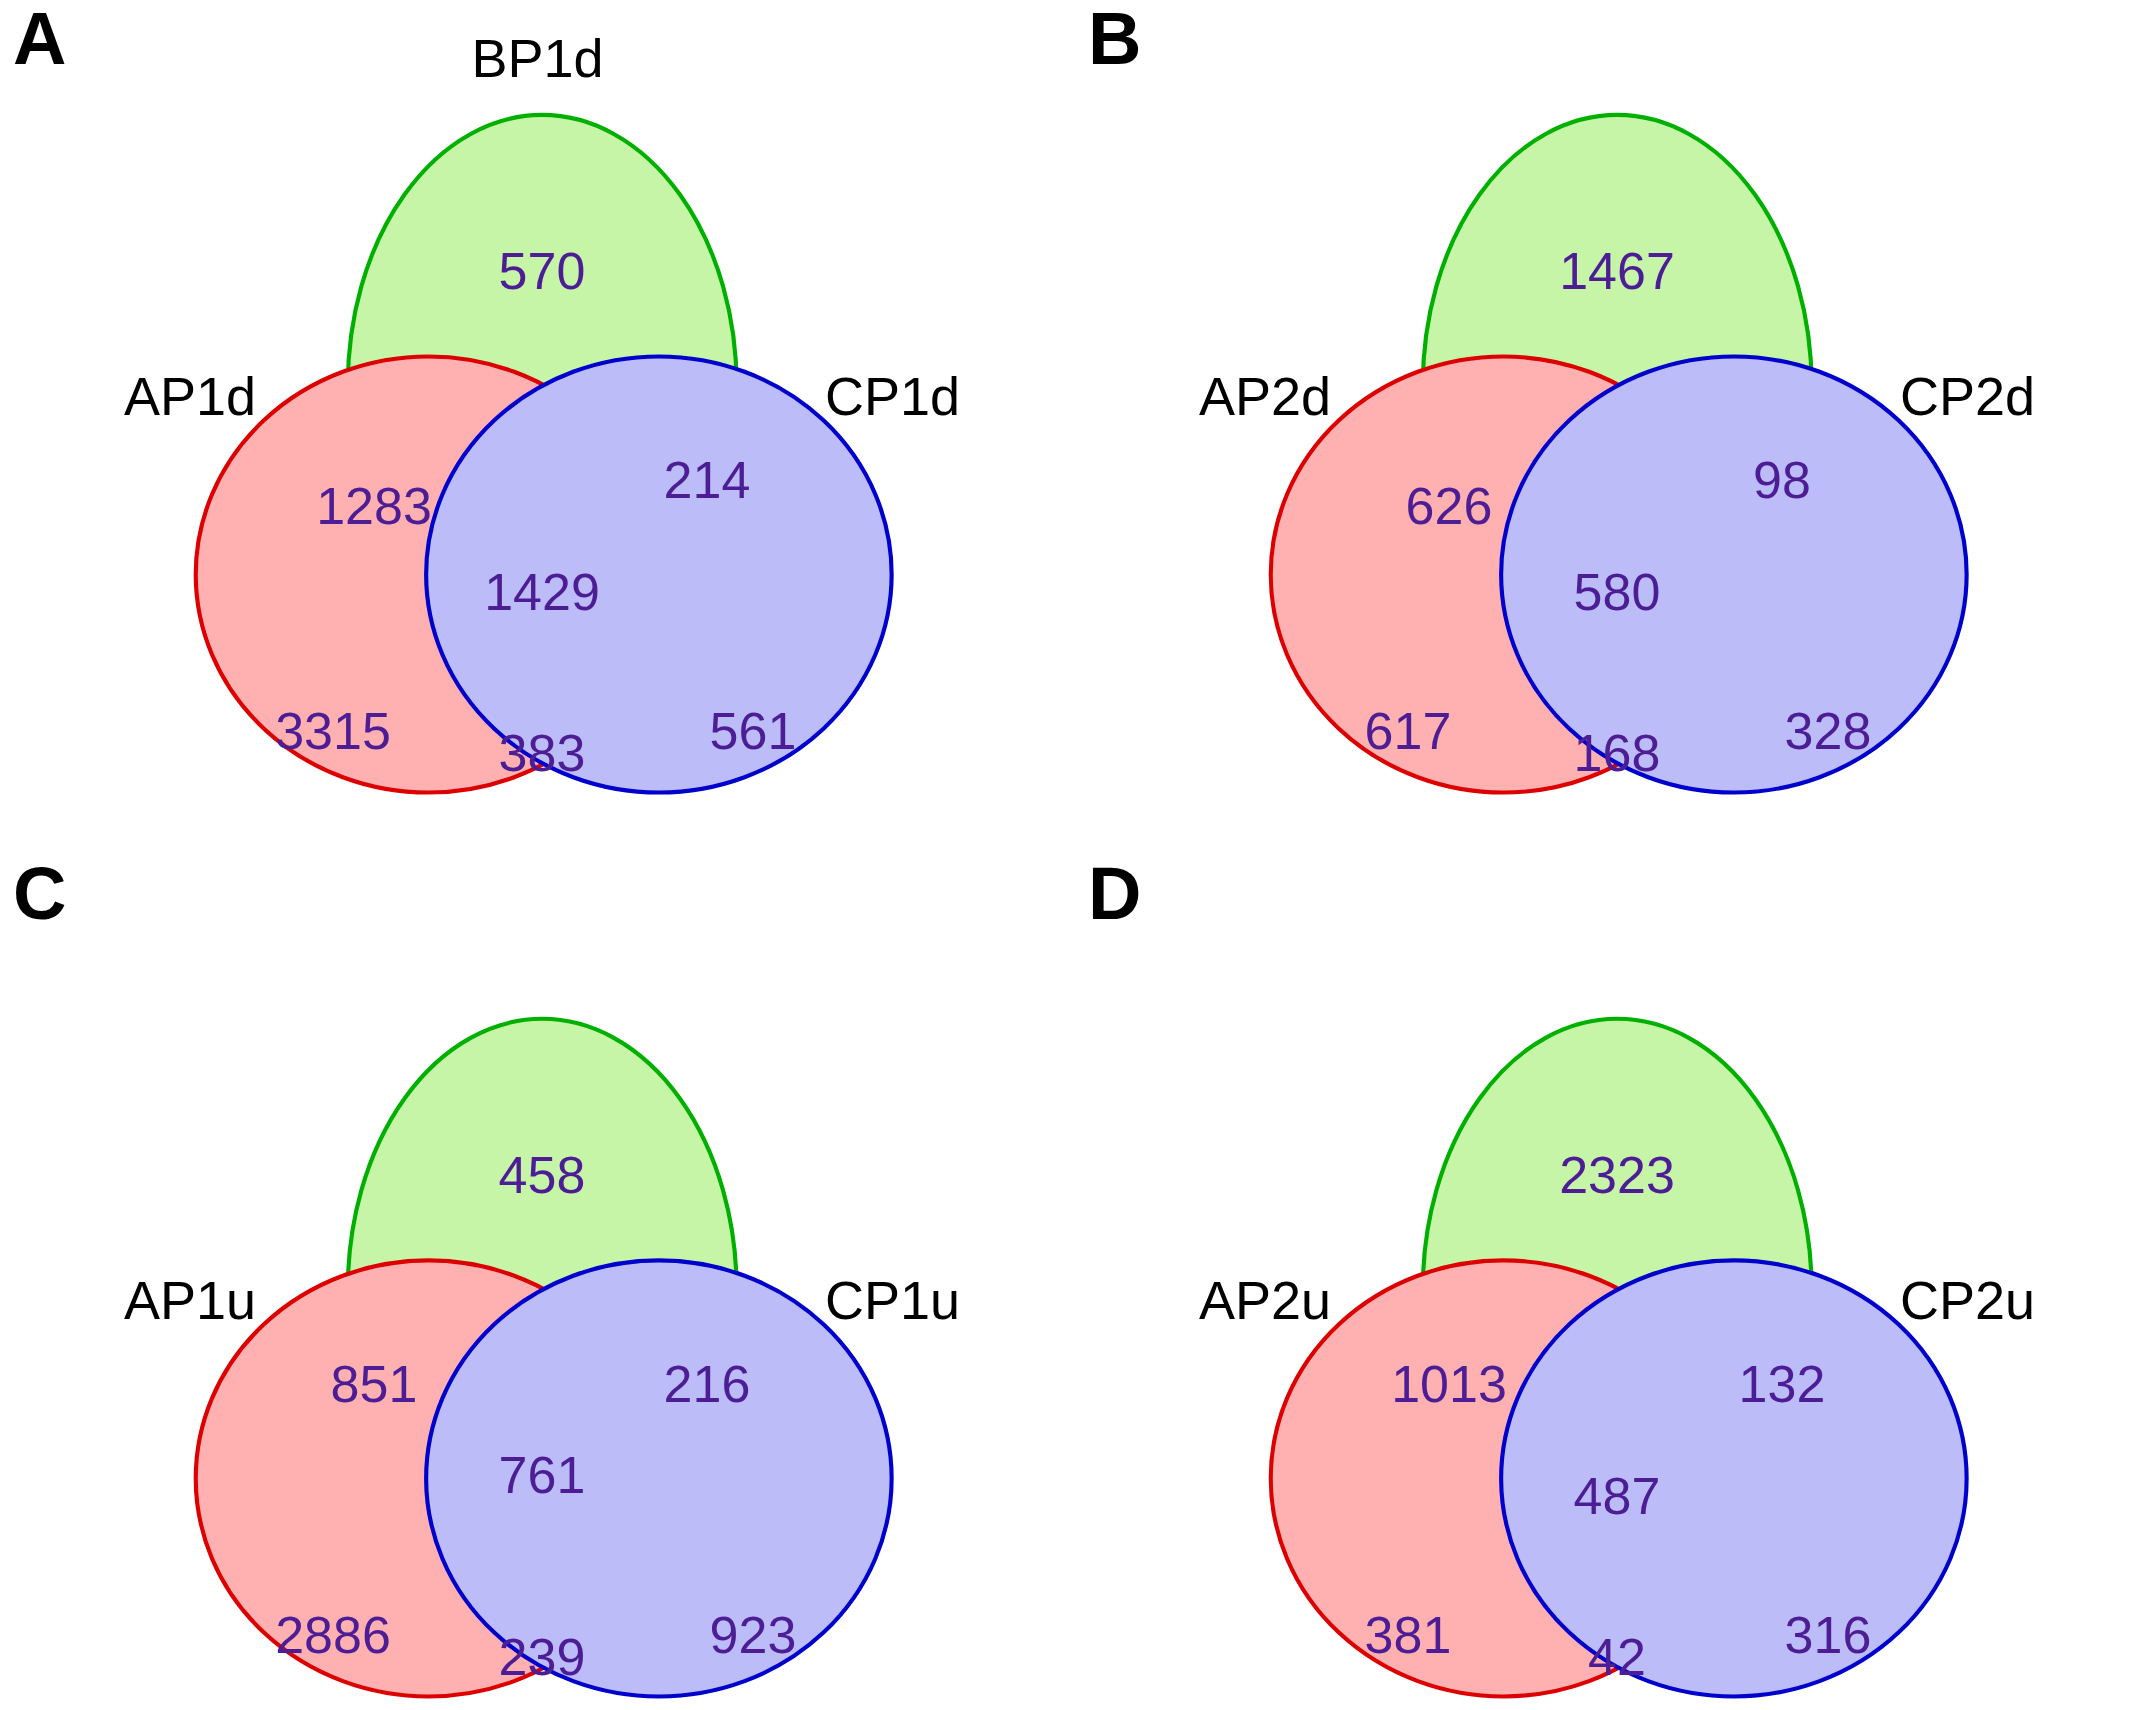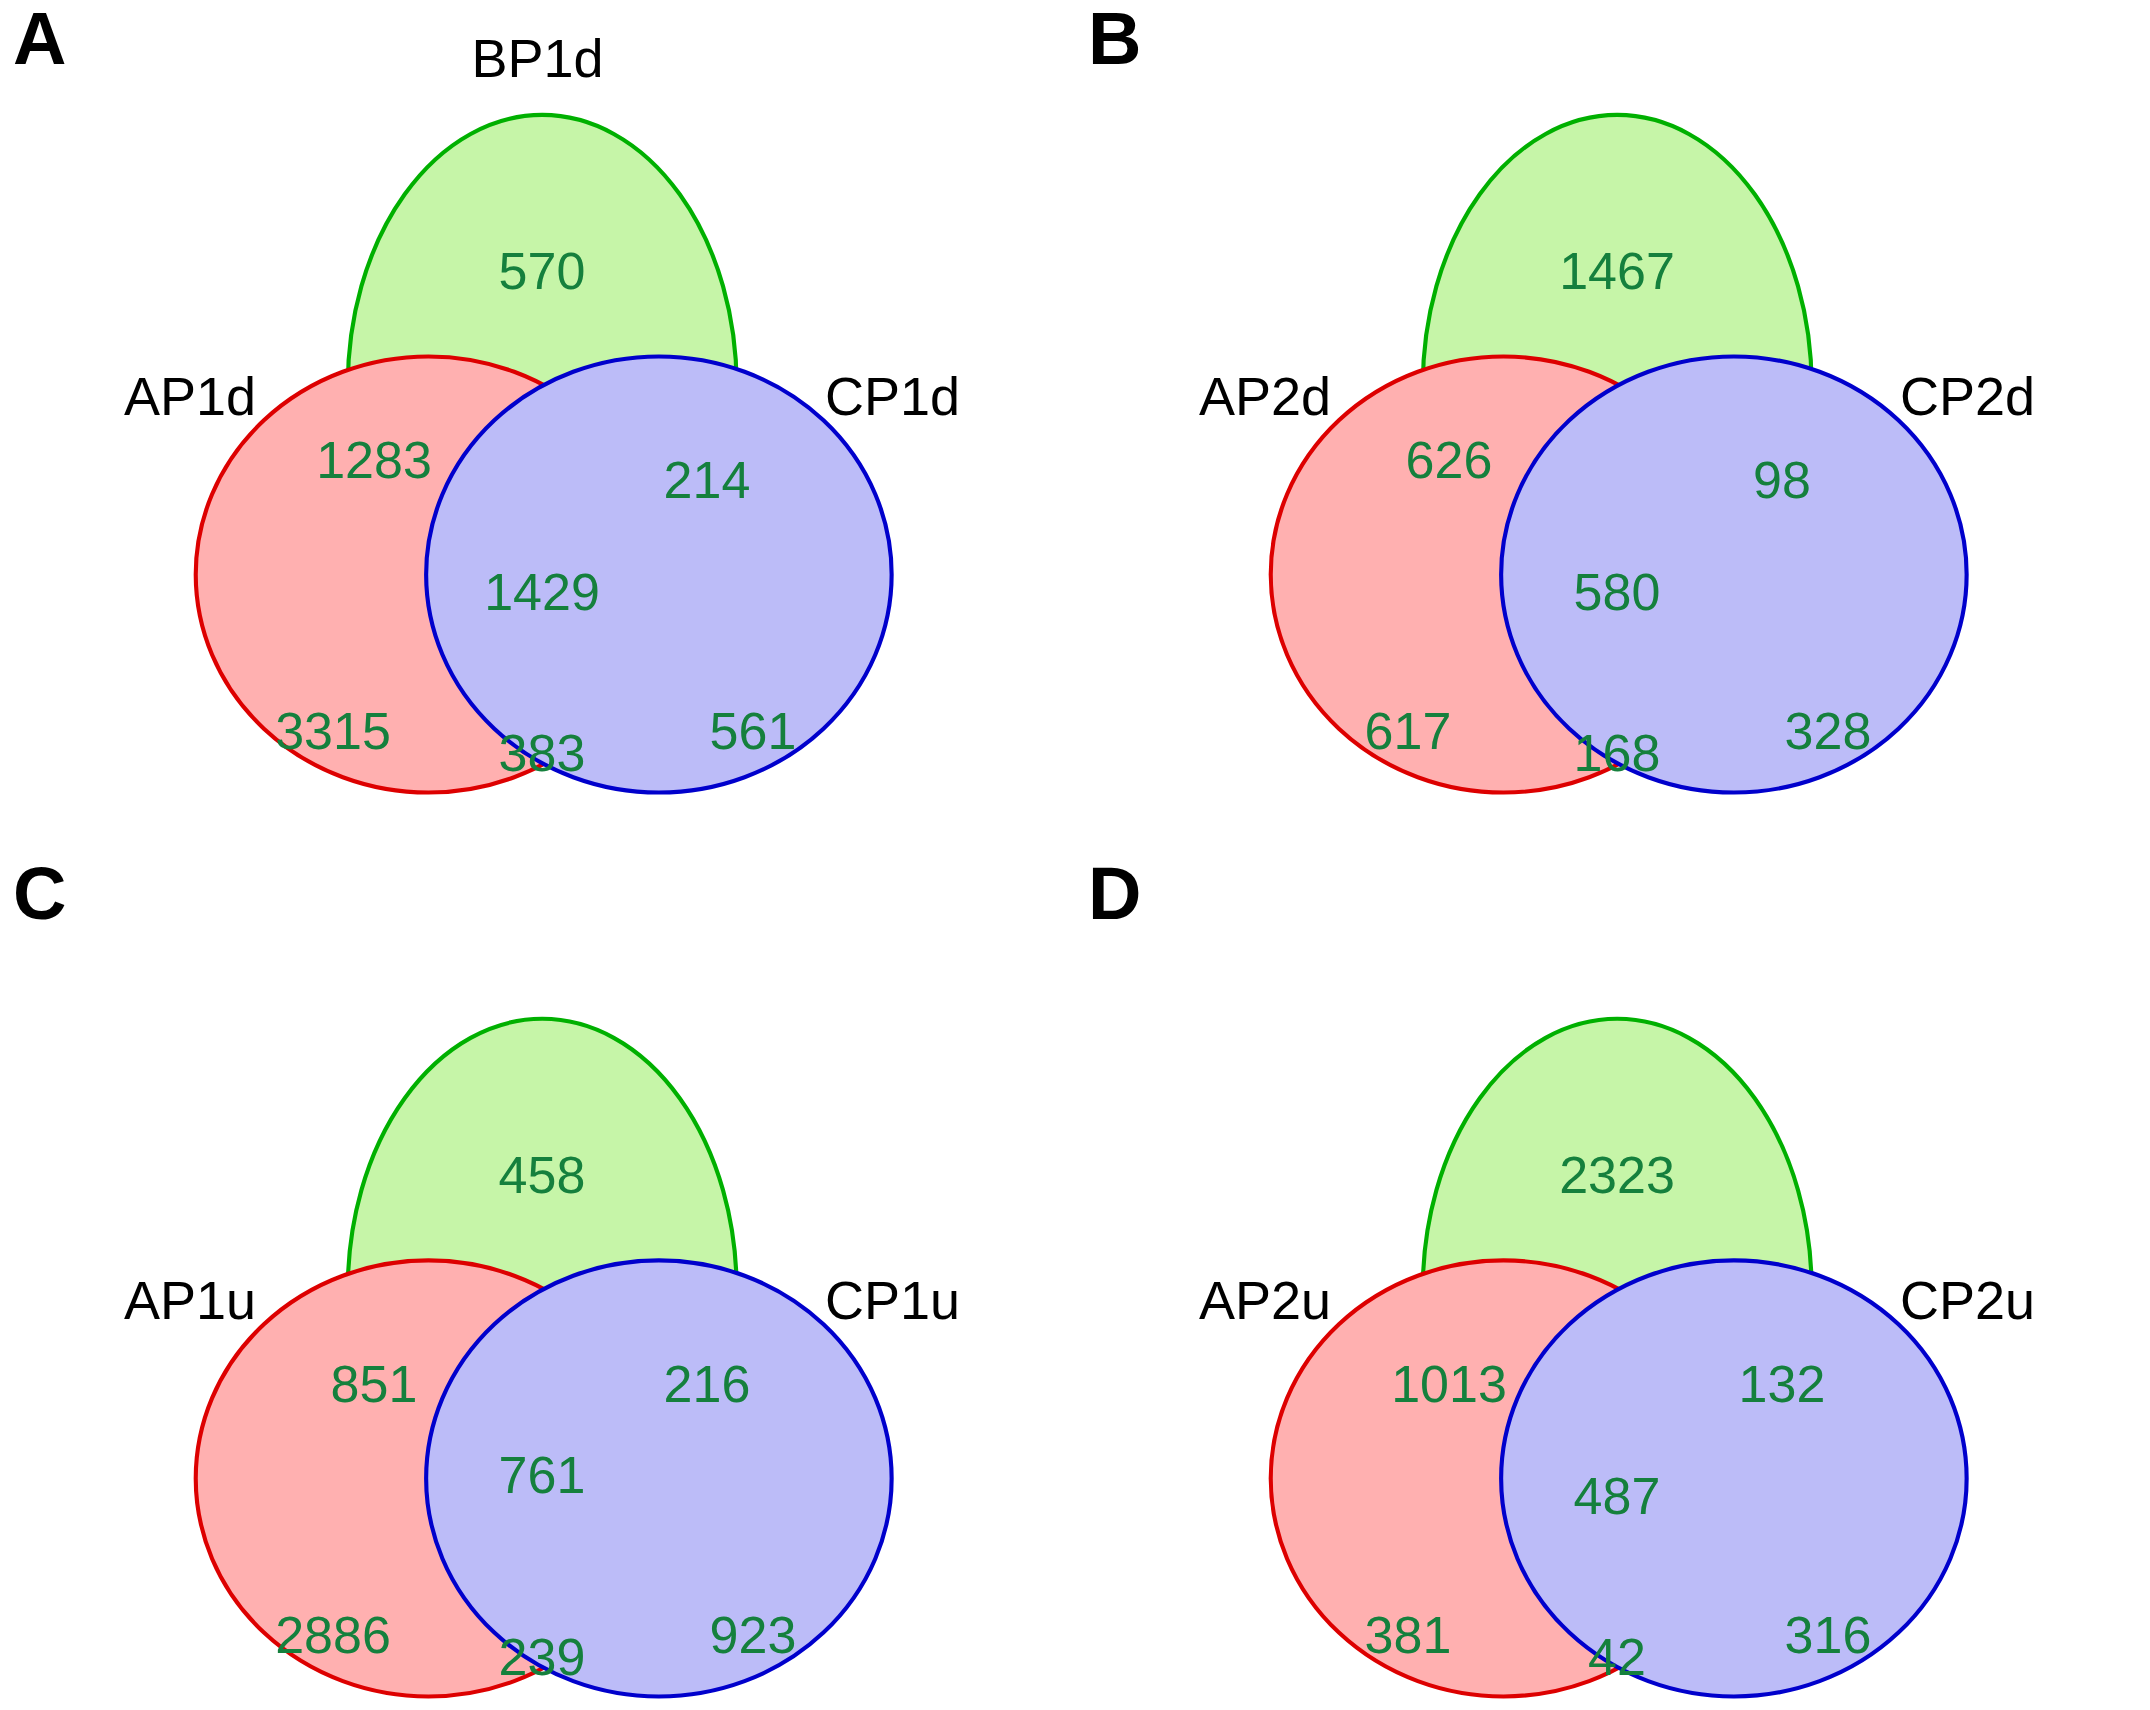--- a/index.html
+++ b/index.html
@@ -73,31 +73,31 @@
   .label-right {
     top: 369px;
     left: 825px;
     width: 212px;
     text-align: left;
   }
 
   .count {
     position: absolute;
     font-size: 52px;
-    color: #15803d;
+    color: #4c1d95;
     line-height: 1;
     white-space: nowrap;
     transform: translate(-50%, -50%);
     font-family: "Liberation Sans", sans-serif;
     text-align: right;
   }
 
   
   .c-b    { left: 542px;  top: 271px; }   
-  .c-ab   { left: 374px;  top: 460px; }   
+  .c-ab   { left: 374px;  top: 506px; }   
   .c-bc   { left: 707px; top: 480px; }   
   .c-abc  { left: 542px;  top: 592px; }  
   .c-a    { left: 333px;  top: 731px; }  
   .c-ac   { left: 542px;  top: 753px; }  
   .c-c    { left: 753px; top: 731px; }  
 
   
 </style>
 </head>
 <body>

